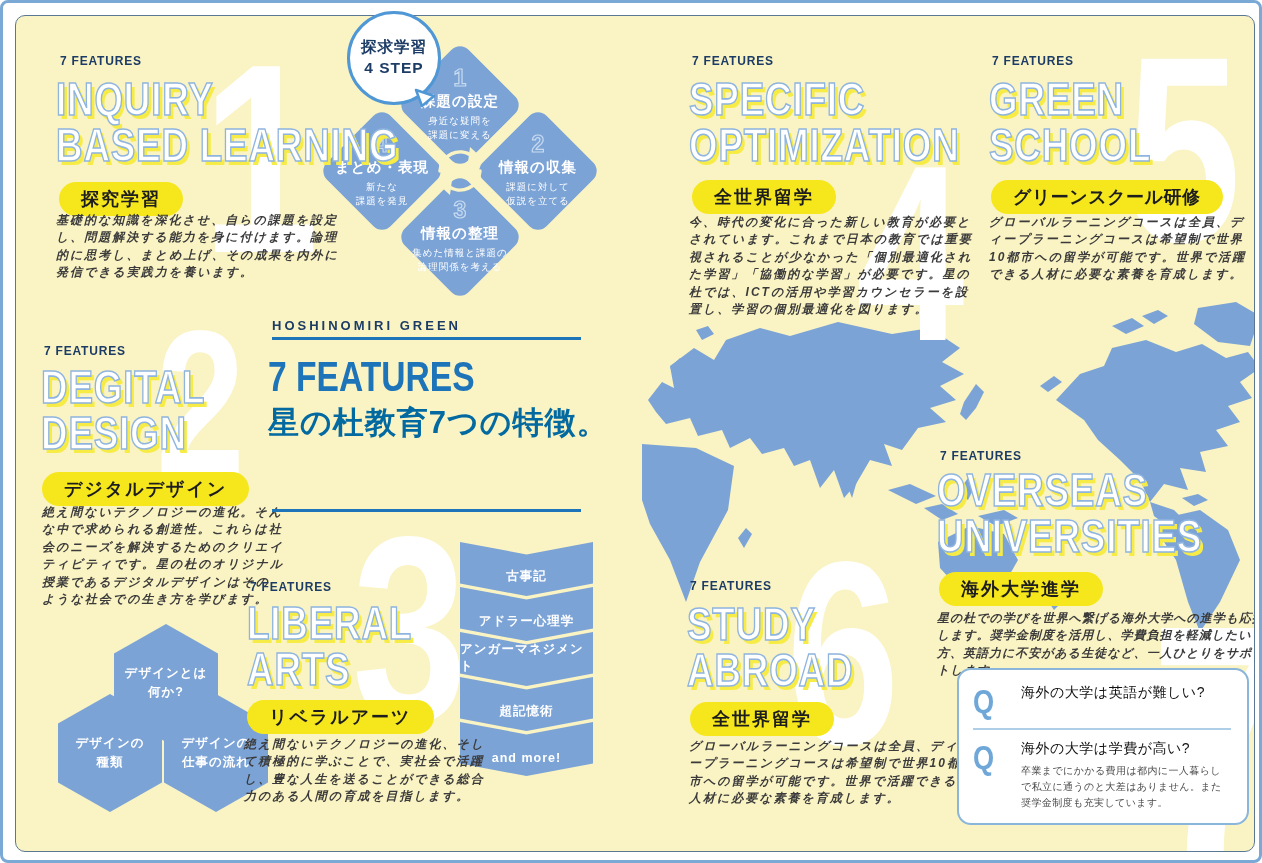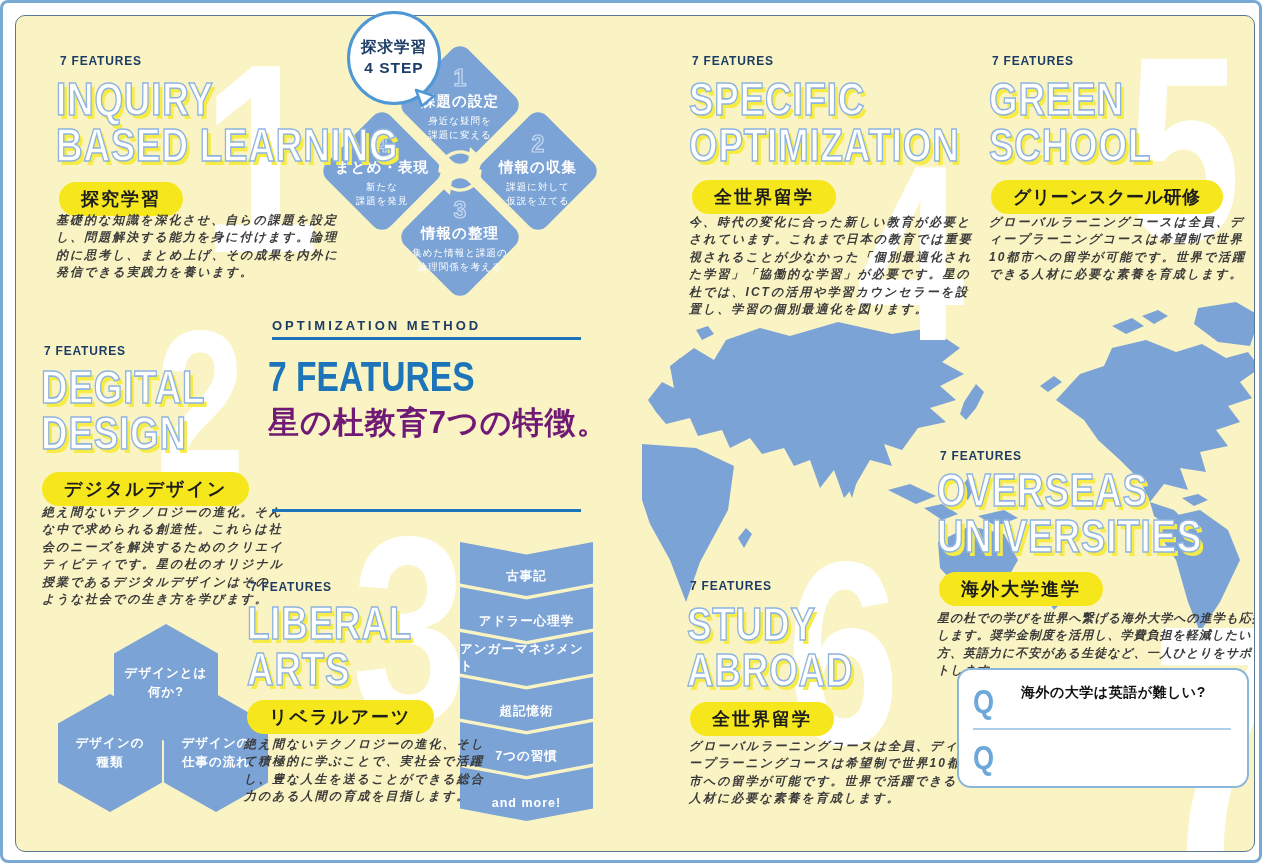--- a/index.html
+++ b/index.html
@@ -23,21 +23,21 @@
          font-size:18px;letter-spacing:2px;padding:5px 22px;border-radius:20px;z-index:5;white-space:nowrap;}
   
   .jp-body{font-size:12px;font-weight:bold;color:#3b3b3b;line-height:1.45;
            letter-spacing:2px;z-index:5;font-style:italic;}
   .prewrap{white-space:pre-line;}
   
   .kicker{font-size:13px;font-weight:bold;color:#1C3C66;letter-spacing:3px;z-index:5;}
   .rule{height:3px;background:#1E74B8;z-index:5;}
   .center-en{font-size:42px;font-weight:bold;color:#1E74B8;line-height:1;white-space:nowrap;
              transform:scaleX(.8);transform-origin:left top;z-index:5;}
-  .center-ja{font-size:31px;font-weight:bold;color:#701a75;letter-spacing:1px;white-space:nowrap;z-index:5;}
+  .center-ja{font-size:31px;font-weight:bold;color:#0369a1;letter-spacing:1px;white-space:nowrap;z-index:5;}
   
   .dia{width:90px;height:90px;background:#7BA3D6;border-radius:12px;transform:rotate(45deg);z-index:3;}
   .dia-inner{position:absolute;left:50%;top:50%;width:130px;transform:translate(-50%,-50%) rotate(-45deg);
              text-align:center;color:#fff;}
   .dia-num{font-size:23px;font-weight:bold;color:transparent;-webkit-text-stroke:1.2px #C7DAF0;line-height:1;}
   .dia-title{font-size:14.5px;font-weight:bold;letter-spacing:1px;margin-top:2px;}
   .dia-desc{font-size:9.5px;line-height:1.5;letter-spacing:1px;margin-top:3px;}
   
   .bubble{position:absolute;left:344px;top:8px;width:94px;height:94px;border-radius:50%;
           background:#fff;border:3px solid #4F97D5;box-sizing:border-box;z-index:9;
@@ -52,21 +52,21 @@
   .chevrons{display:flex;flex-direction:column;z-index:3;}
   .chev{width:133px;height:54px;background:#7BA3D6;margin-bottom:-9px;
         clip-path:polygon(0 0,50% 23%,100% 0,100% 77%,50% 100%,0 77%);
         display:flex;align-items:flex-end;justify-content:center;
         color:#fff;font-size:12.5px;font-weight:bold;letter-spacing:1px;padding-bottom:11px;box-sizing:border-box;}
   
   .qa-box{width:292px;background:#fff;border:2px solid #8AB6DC;border-radius:14px;
           padding:14px 16px 12px 14px;box-sizing:border-box;z-index:6;}
   .qa-row{display:grid;grid-template-columns:40px 1fr;column-gap:8px;}
   .qa-q{font-size:34px;font-weight:bold;color:#6FA8D8;line-height:1;transform:scaleX(.8);transform-origin:left top;}
-  .qa-title{font-size:14px;font-weight:bold;color:#111;letter-spacing:.5px;margin-bottom:5px;}
+  .qa-title{font-size:14px;font-weight:normal;color:#111;letter-spacing:.5px;margin-bottom:5px;}
   .qa-answer{font-size:10px;color:#4a4a4a;line-height:1.6;letter-spacing:.4px;}
   .qa-div{border-top:2px solid #AFCFE9;margin:10px 0;}
   svg{display:block;}
 </style>
 </head>
 <body>
 
 <div class="page">
   <div class="card">
 
@@ -154,38 +154,37 @@
     <div class="abs jp-body" style="left:26px;top:488px;width:242px;">絶え間ないテクノロジーの進化。そんな中で求められる創造性。これらは社会のニーズを解決するためのクリエイティビティです。星の杜のオリジナル授業であるデジタルデザインはそのような社会での生き方を学びます。</div>
     <div class="abs badge" style="left:26px;top:456px;">デジタルデザイン</div>
 
     <div class="abs hex prewrap" style="left:98px;top:608px;">デザインとは
 何か?</div>
     <div class="abs hex prewrap" style="left:42px;top:678px;">デザインの
 種類</div>
     <div class="abs hex prewrap" style="left:148px;top:678px;">デザインの
 仕事の流れ</div>
 
-    <div class="abs kicker" style="left:256px;top:302px;">OPTIMIZATION METHOD</div>
+    <div class="abs kicker" style="left:256px;top:302px;">HOSHINOMIRI GREEN</div>
     <div class="abs rule" style="left:256px;top:321px;width:309px;"></div>
     <div class="abs center-en" style="left:252px;top:340px;">7 FEATURES</div>
     <div class="abs center-ja" style="left:252px;top:386px;">星の杜教育7つの特徴。</div>
     <div class="abs rule" style="left:256px;top:493px;width:309px;"></div>
 
     <div class="abs feat-label" style="left:234px;top:564px;">7 FEATURES</div>
     <div class="abs h-outline" style="left:231px;top:584px;">LIBERAL</div>
     <div class="abs h-outline" style="left:231px;top:630px;">ARTS</div>
     <div class="abs badge" style="left:231px;top:684px;">リベラルアーツ</div>
     <div class="abs jp-body" style="left:228px;top:720px;width:242px;">絶え間ないテクノロジーの進化、そして積極的に学ぶことで、実社会で活躍し、豊な人生を送ることができる総合力のある人間の育成を目指します。</div>
 
     <div class="abs chevrons" style="left:444px;top:526px;">
       <div class="chev">古事記</div>
       <div class="chev">アドラー心理学</div>
       <div class="chev">アンガーマネジメント</div>
       <div class="chev">超記憶術</div>
-      <div class="chev">7つの習慣</div>
       <div class="chev">and more!</div>
     </div>
 
     <div class="abs feat-label" style="left:676px;top:38px;">7 FEATURES</div>
     <div class="abs h-outline" style="left:673px;top:60px;">SPECIFIC</div>
     <div class="abs h-outline" style="left:673px;top:106px;">OPTIMIZATION</div>
     <div class="abs badge" style="left:676px;top:164px;">全世界留学</div>
     <div class="abs jp-body" style="left:673px;top:198px;width:288px;">今、時代の変化に合った新しい教育が必要とされています。これまで日本の教育では重要視されることが少なかった「個別最適化された学習」「協働的な学習」が必要です。星の杜では、ICTの活用や学習カウンセラーを設置し、学習の個別最適化を図ります。</div>
 
     <div class="abs feat-label" style="left:976px;top:38px;">7 FEATURES</div>
@@ -209,20 +208,24 @@
     <div class="abs qa-box" style="left:941px;top:652px;">
       <div class="qa-row">
         <div class="qa-q">Q</div>
         <div>
           <div class="qa-title">海外の大学は英語が難しい?</div>
         </div>
       </div>
       <div class="qa-div"></div>
       <div class="qa-row">
         <div class="qa-q">Q</div>
+        <div>
+          <div class="qa-title">海外の大学は学費が高い?</div>
+          <div class="qa-answer">卒業までにかかる費用は都内に一人暮らしで私立に通うのと大差はありません。また奨学金制度も充実しています。</div>
+        </div>
       </div>
     </div>
 
   </div>
 
   <div class="bubble">
     <div>探求学習</div>
     <div>4 STEP</div>
     <svg style="position:absolute;right:2px;bottom:-6px;width:22px;height:20px;" viewBox="0 0 22 20">
       <path d="M2 2 L20 8 L8 18 Z" fill="#fff" stroke="#4F97D5" stroke-width="2.5" stroke-linejoin="round"></path>

